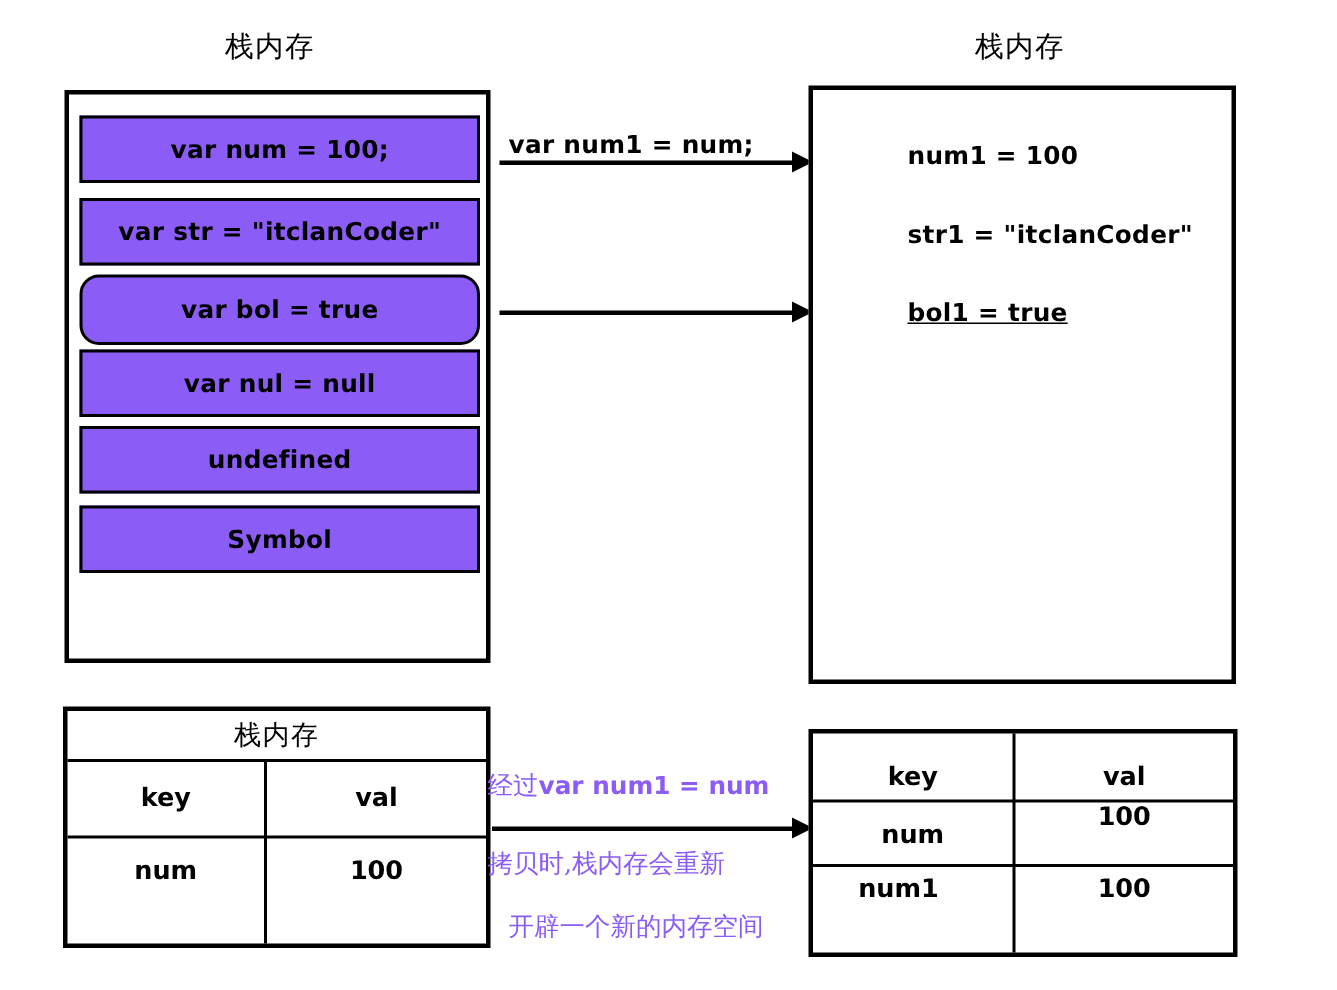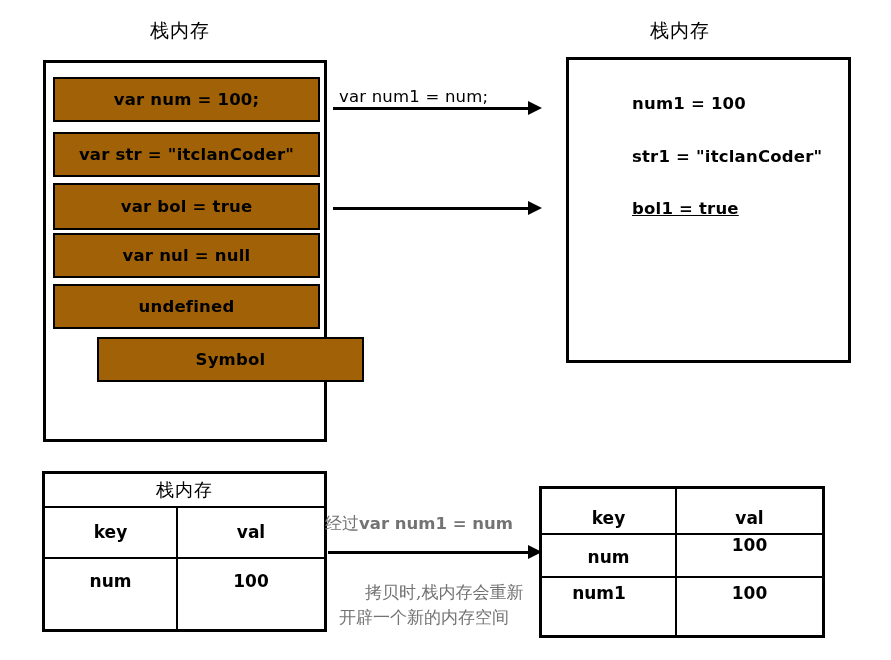--- a/index.html
+++ b/index.html
@@ -41,21 +41,21 @@
     box-sizing: border-box;
   }
 
   
   .slot {
     border: 2px solid #000;
     box-sizing: border-box;
     display: flex;
     align-items: center;
     justify-content: center;
-    background: #a16207;
+    background: #8b5cf6;
   }
   .slot-text {
     font-family: "DejaVu Sans", sans-serif;
     font-weight: 700;
     font-size: 16.5px;
     white-space: nowrap;
     letter-spacing: 0.2px;
   }
 
   
@@ -67,21 +67,21 @@
     letter-spacing: 0.2px;
   }
 
   
   .arrow-wrap { position: absolute; }
   .arrow-label {
     position: absolute;
     bottom: 4px;
     left: 6px;
     font-family: "DejaVu Sans", sans-serif;
-    font-weight: 400;
+    font-weight: 700;
     font-size: 16.5px;
     white-space: nowrap;
     letter-spacing: 0.2px;
   }
   .arrow-line {
     position: absolute;
     left: 0;
     bottom: 0;
     height: 3px;
     background: #000;
@@ -133,21 +133,21 @@
     white-space: nowrap;
   }
 
   
   .note-line {
     position: absolute;
     font-family: "DejaVu Serif", serif;
     font-size: 17px;
     letter-spacing: 0px;
     white-space: nowrap;
-    color: #737373;
+    color: #8b5cf6;
   }
   .note-line b {
     font-family: "DejaVu Sans", sans-serif;
     font-weight: 700;
     font-size: 16.5px;
   }
 </style>
 </head>
 <body>
 
@@ -160,50 +160,50 @@
   <div class="stack-box abs" style="left:43px; top:60px; width:284px; height:382px;">
 
     <div class="slot abs" style="left:7px; top:14px; width:267px; height:45px;">
       <span class="slot-text">var num = 100;</span>
     </div>
 
     <div class="slot abs" style="left:7px; top:69px; width:267px; height:45px;">
       <span class="slot-text">var str = "itclanCoder"</span>
     </div>
 
-    <div class="slot abs" style="left:7px; top:120px; width:267px; height:47px;">
+    <div class="slot abs" style="left:7px; top:120px; width:267px; height:47px;border-radius:13px;">
       <span class="slot-text">var bol = true</span>
     </div>
 
     <div class="slot abs" style="left:7px; top:221px; width:267px; height:45px;">
       <span class="slot-text">undefined</span>
     </div>
 
     <div class="slot abs" style="left:7px; top:170px; width:267px; height:45px;">
       <span class="slot-text">var nul = null</span>
     </div>
 
-    <div class="slot abs" style="left:7px; top:274px; width:267px; height:45px;margin-left:44px;">
+    <div class="slot abs" style="left:7px; top:274px; width:267px; height:45px;">
       <span class="slot-text">Symbol</span>
     </div>
   </div>
 
   <div class="arrow-wrap" style="left:333px; top:78px; width:204px; height:32px;">
     <span class="arrow-label">var num1 = num;</span>
     <span class="arrow-line" style="width:197px;"></span>
     <span class="arrow-head" style="left:195px;"></span>
   </div>
 
 
   <div class="arrow-wrap" style="left:333px; top:178px; width:204px; height:32px;">
     <span class="arrow-line" style="width:197px;"></span>
     <span class="arrow-head" style="left:195px;"></span>
   </div>
 
-  <div class="stack-box abs" style="left:566px; top:57px; width:285px; height:306px;">
+  <div class="stack-box abs" style="left:539px; top:57px; width:285px; height:399px;">
     <span class="rline abs" style="left:63px; top:34px;">num1 = 100</span>
     <span class="rline abs" style="left:63px; top:87px;">str1 = "itclanCoder"</span>
     <span class="rline abs" style="left:63px; top:139px;text-decoration:underline;">bol1 = true</span>
   </div>
 
   <div class="tbl abs" style="left:42px; top:471px; width:285px; height:161px;">
 
     <div class="cell-cn" style="left:0px; top:0px; width:279px; height:32px;">栈内存</div>
 
     <div class="tbl-hline" style="left:0px; top:32px; width:279px;"></div>
@@ -219,21 +219,21 @@
     <div class="cell" style="left:133px; top:83px; width:146px; height:48px;">100</div>
   </div>
 
   <div class="note-line" style="left:325px; top:512px;"><span>经过</span><b>var num1 = num</b></div>
 
   <div class="arrow-wrap" style="left:328px; top:540px; width:209px; height:14px;">
     <span class="arrow-line" style="width:202px; bottom:0;"></span>
     <span class="arrow-head" style="left:200px;"></span>
   </div>
 
-  <div class="note-line" style="left:325px; top:581px;margin-left:40px;">拷贝时,栈内存会重新</div>
+  <div class="note-line" style="left:325px; top:564px;">拷贝时,栈内存会重新</div>
 
   <div class="note-line" style="left:339px; top:606px;">开辟一个新的内存空间</div>
 
   <div class="tbl abs" style="left:539px; top:486px; width:286px; height:152px;">
 
     <div class="tbl-hline" style="left:0px; top:44px; width:280px;"></div>
 
     <div class="tbl-hline" style="left:0px; top:87px; width:280px;"></div>
 
     <div class="tbl-vline" style="left:133px; top:0px; height:146px;"></div>

